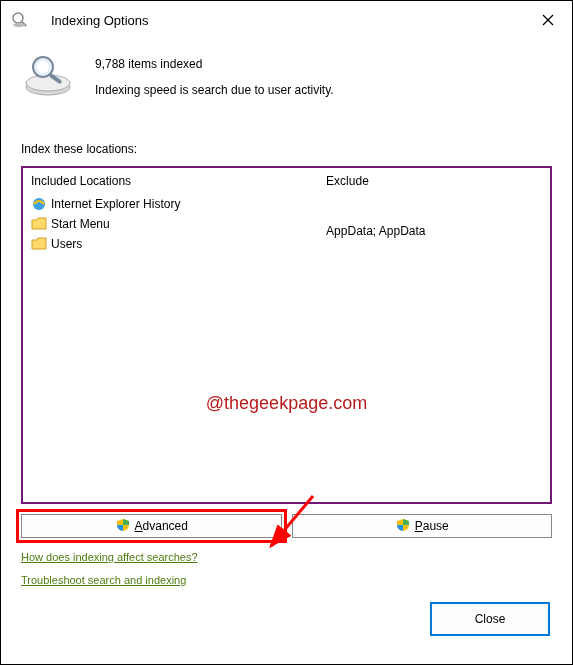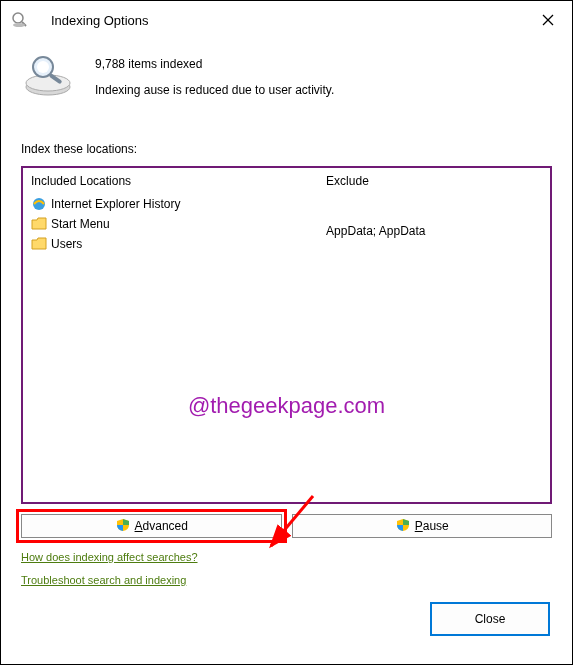--- a/index.html
+++ b/index.html
@@ -121,22 +121,22 @@
       font-family: inherit;
       font-size: 12px;
       cursor: pointer;
       box-shadow: 0 0 0 1px #0078d7 inset;
     }
     .watermark {
       position: absolute;
       top: 392px;
       left: 50%;
       transform: translateX(-50%);
-      font-size: 22px;
-      color: #a21caf;
+      font-size: 18px;
+      color: #b91c1c;
       pointer-events: none;
       font-family: Arial, sans-serif;
     }
     .arrow-annotation {
       position: absolute;
       left: 262px;
       top: 490px;
       pointer-events: none;
     }
     .folder-icon, .ie-icon, .shield-icon { width: 16px; height: 16px; display: inline-block; }
@@ -168,21 +168,21 @@
       <svg width="54" height="48" viewBox="0 0 54 48">
         <ellipse cx="27" cy="36" rx="22" ry="8" fill="#d8d8d8" stroke="#aaa"></ellipse>
         <ellipse cx="27" cy="32" rx="22" ry="8" fill="#eee" stroke="#aaa"></ellipse>
         <circle cx="22" cy="16" r="10" fill="#e6f0fa" stroke="#789" stroke-width="2"></circle>
         <circle cx="22" cy="16" r="6" fill="#fff"></circle>
         <rect x="30" y="22" width="14" height="4" rx="2" fill="#789" transform="rotate(35 30 22)"></rect>
       </svg>
     </div>
     <div class="status-text">
       <div class="count">9,788 items indexed</div>
-      <div>Indexing ause is reduced due to user activity.</div>
+      <div>Indexing speed is search due to user activity.</div>
     </div>
   </div>
 
   <div class="section-label">Index these locations:</div>
 
   <div class="locations-box">
     <div class="col col-left">
       <div class="col-header">Included Locations</div>
       <div class="loc-row">
         <span class="ie-icon">

